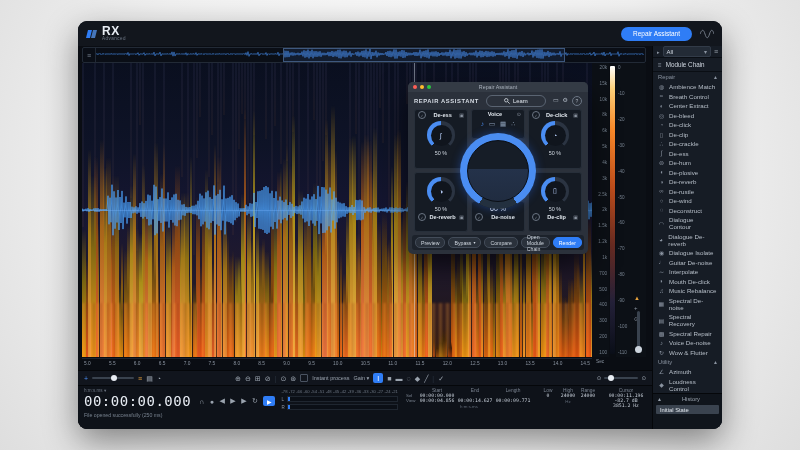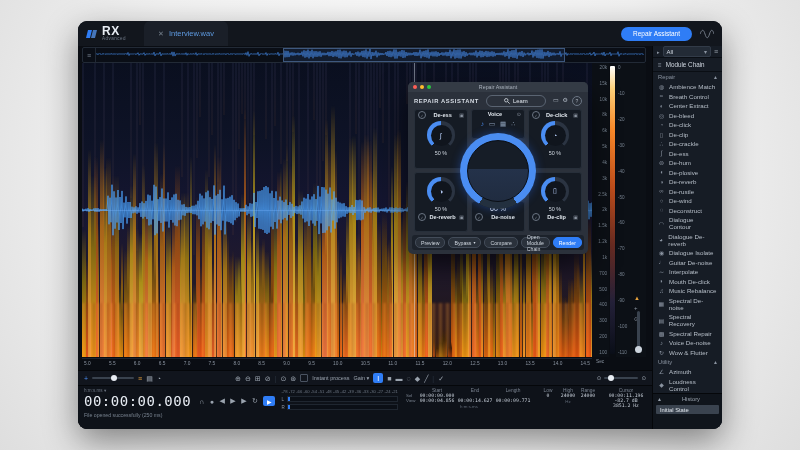--- a/index.html
+++ b/index.html
@@ -141,24 +141,20 @@
   <div class="titlebar">
     <div class="brand">
       <svg width="12" height="12" viewBox="0 0 12 12">
         <path d="M1,2 L5,2 L3,10 L-1,10 Z" fill="#2f7df6" transform="translate(1,0)"></path>
         <path d="M7,2 L11,2 L9,10 L5,10 Z" fill="#5ba0ff" opacity=".7"></path>
       </svg>
       <div>
         <div class="rx">RX</div>
         <div class="sub">Advanced</div>
       </div>
-    </div>
-    <div class="tab">
-      <span class="x">✕</span>
-      <span class="name">Interview.wav</span>
     </div>
     <button class="ra-pill">Repair Assistant</button>
     <svg class="sine" viewBox="0 0 14 10">
       <path d="M0,5 C2,0 3.5,0 5,5 C6.5,10 8,10 9.5,5 C11,0 12.5,0 14,5" stroke="#8a93a0" stroke-width="1" fill="none"></path>
     </svg>
   </div>
 
   <div class="mainrow">
 
     <div class="editor">

